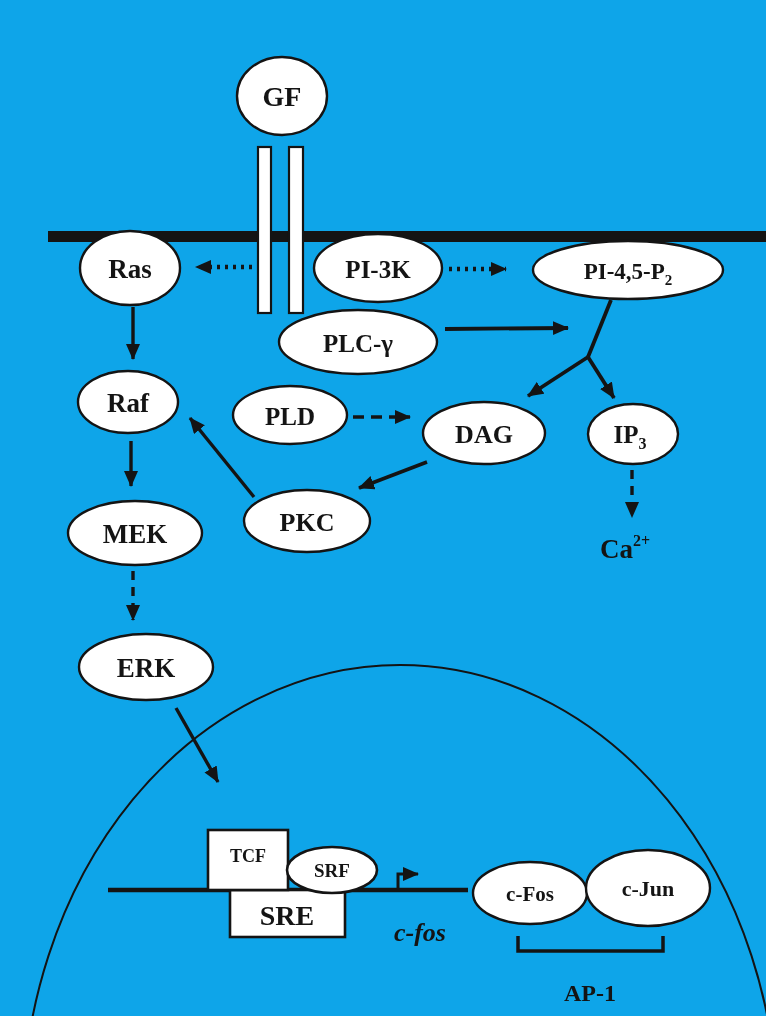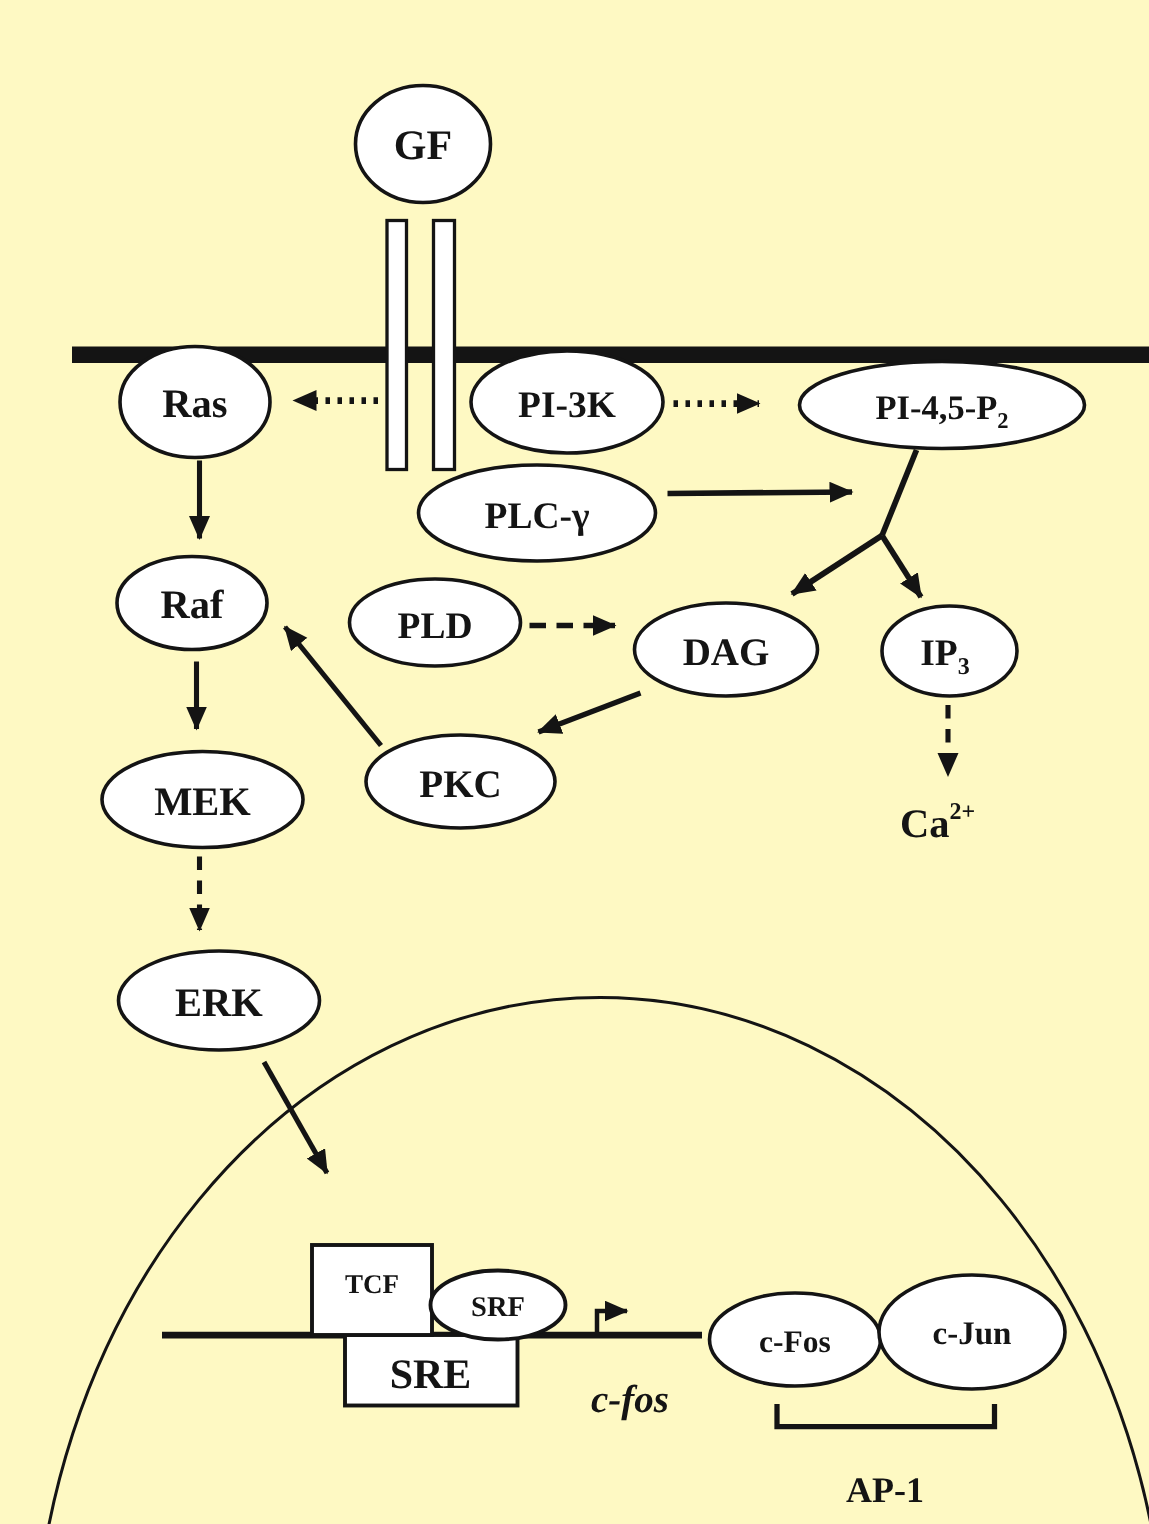--- a/index.html
+++ b/index.html
@@ -4,21 +4,21 @@
 <style>
   html, body {
     margin: 0;
     padding: 0;
     background: #ffffff;
   }
   .canvas {
     position: relative;
     width: 766px;
     height: 1016px;
-    background: #fef9c3;
+    background: #0ea5e9;
     overflow: hidden;
     font-family: "Liberation Serif", "DejaVu Serif", serif;
   }
   svg { display: block; }
   .node-label {
     font-family: "Liberation Serif", "DejaVu Serif", serif;
     font-weight: bold;
     fill: #141414;
   }
   .italic { font-style: italic; }

